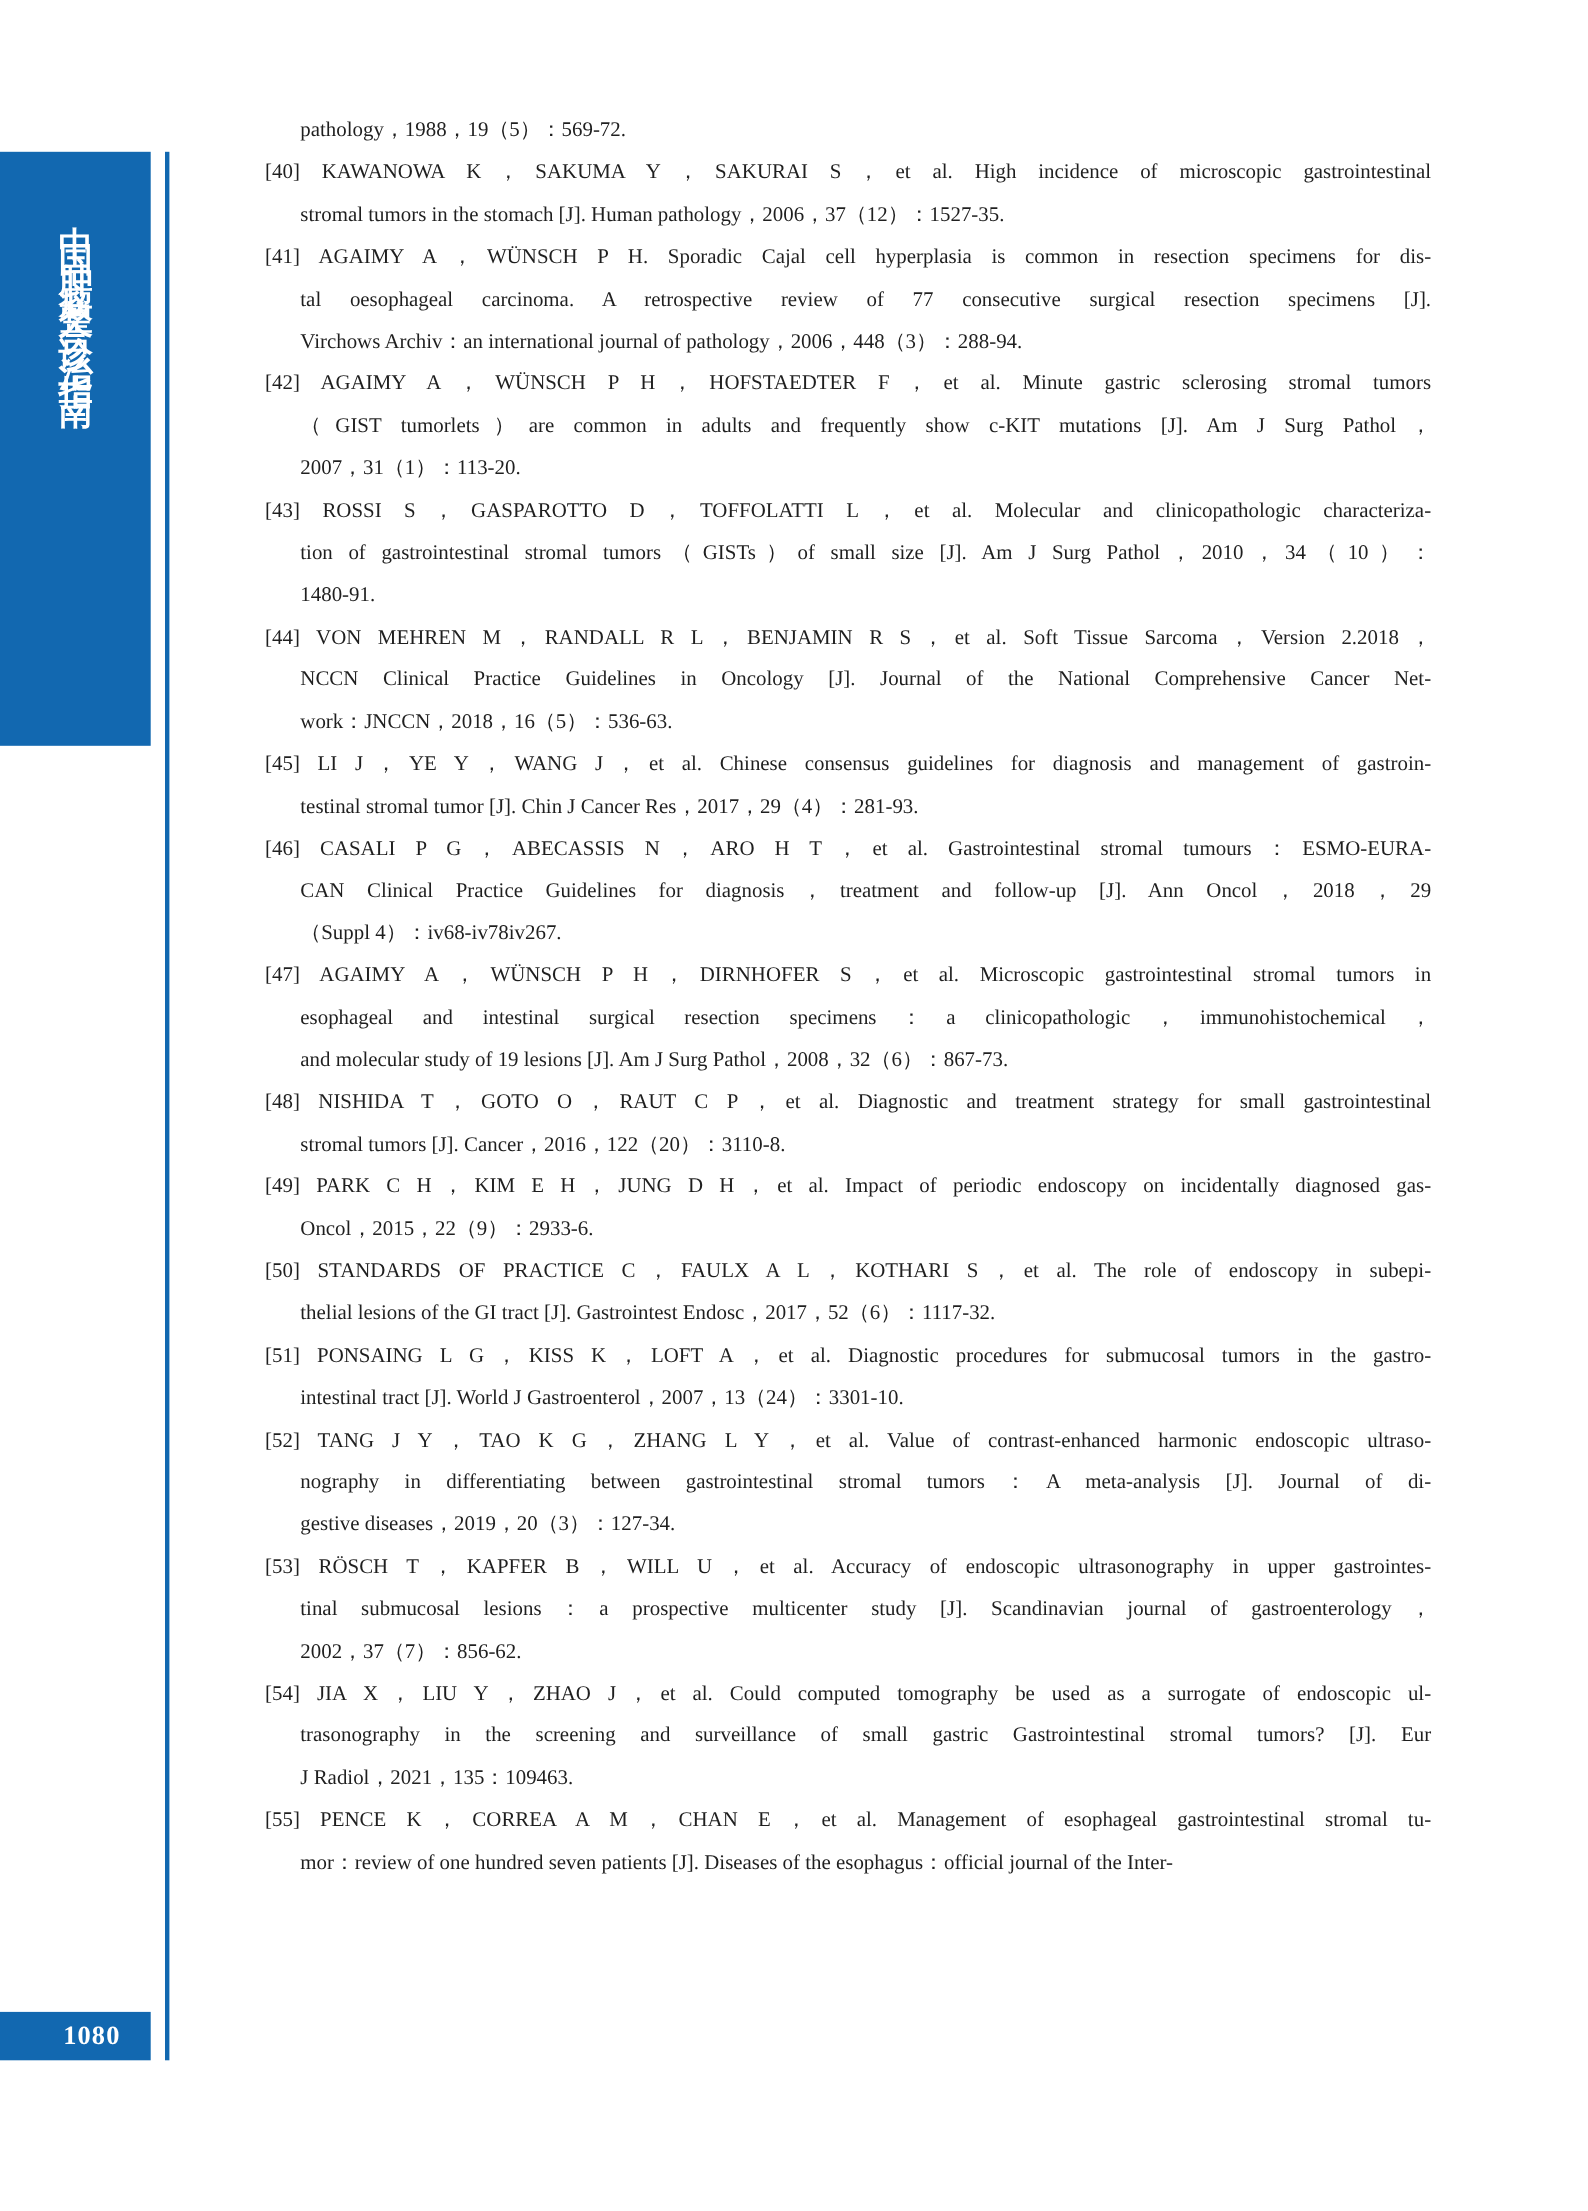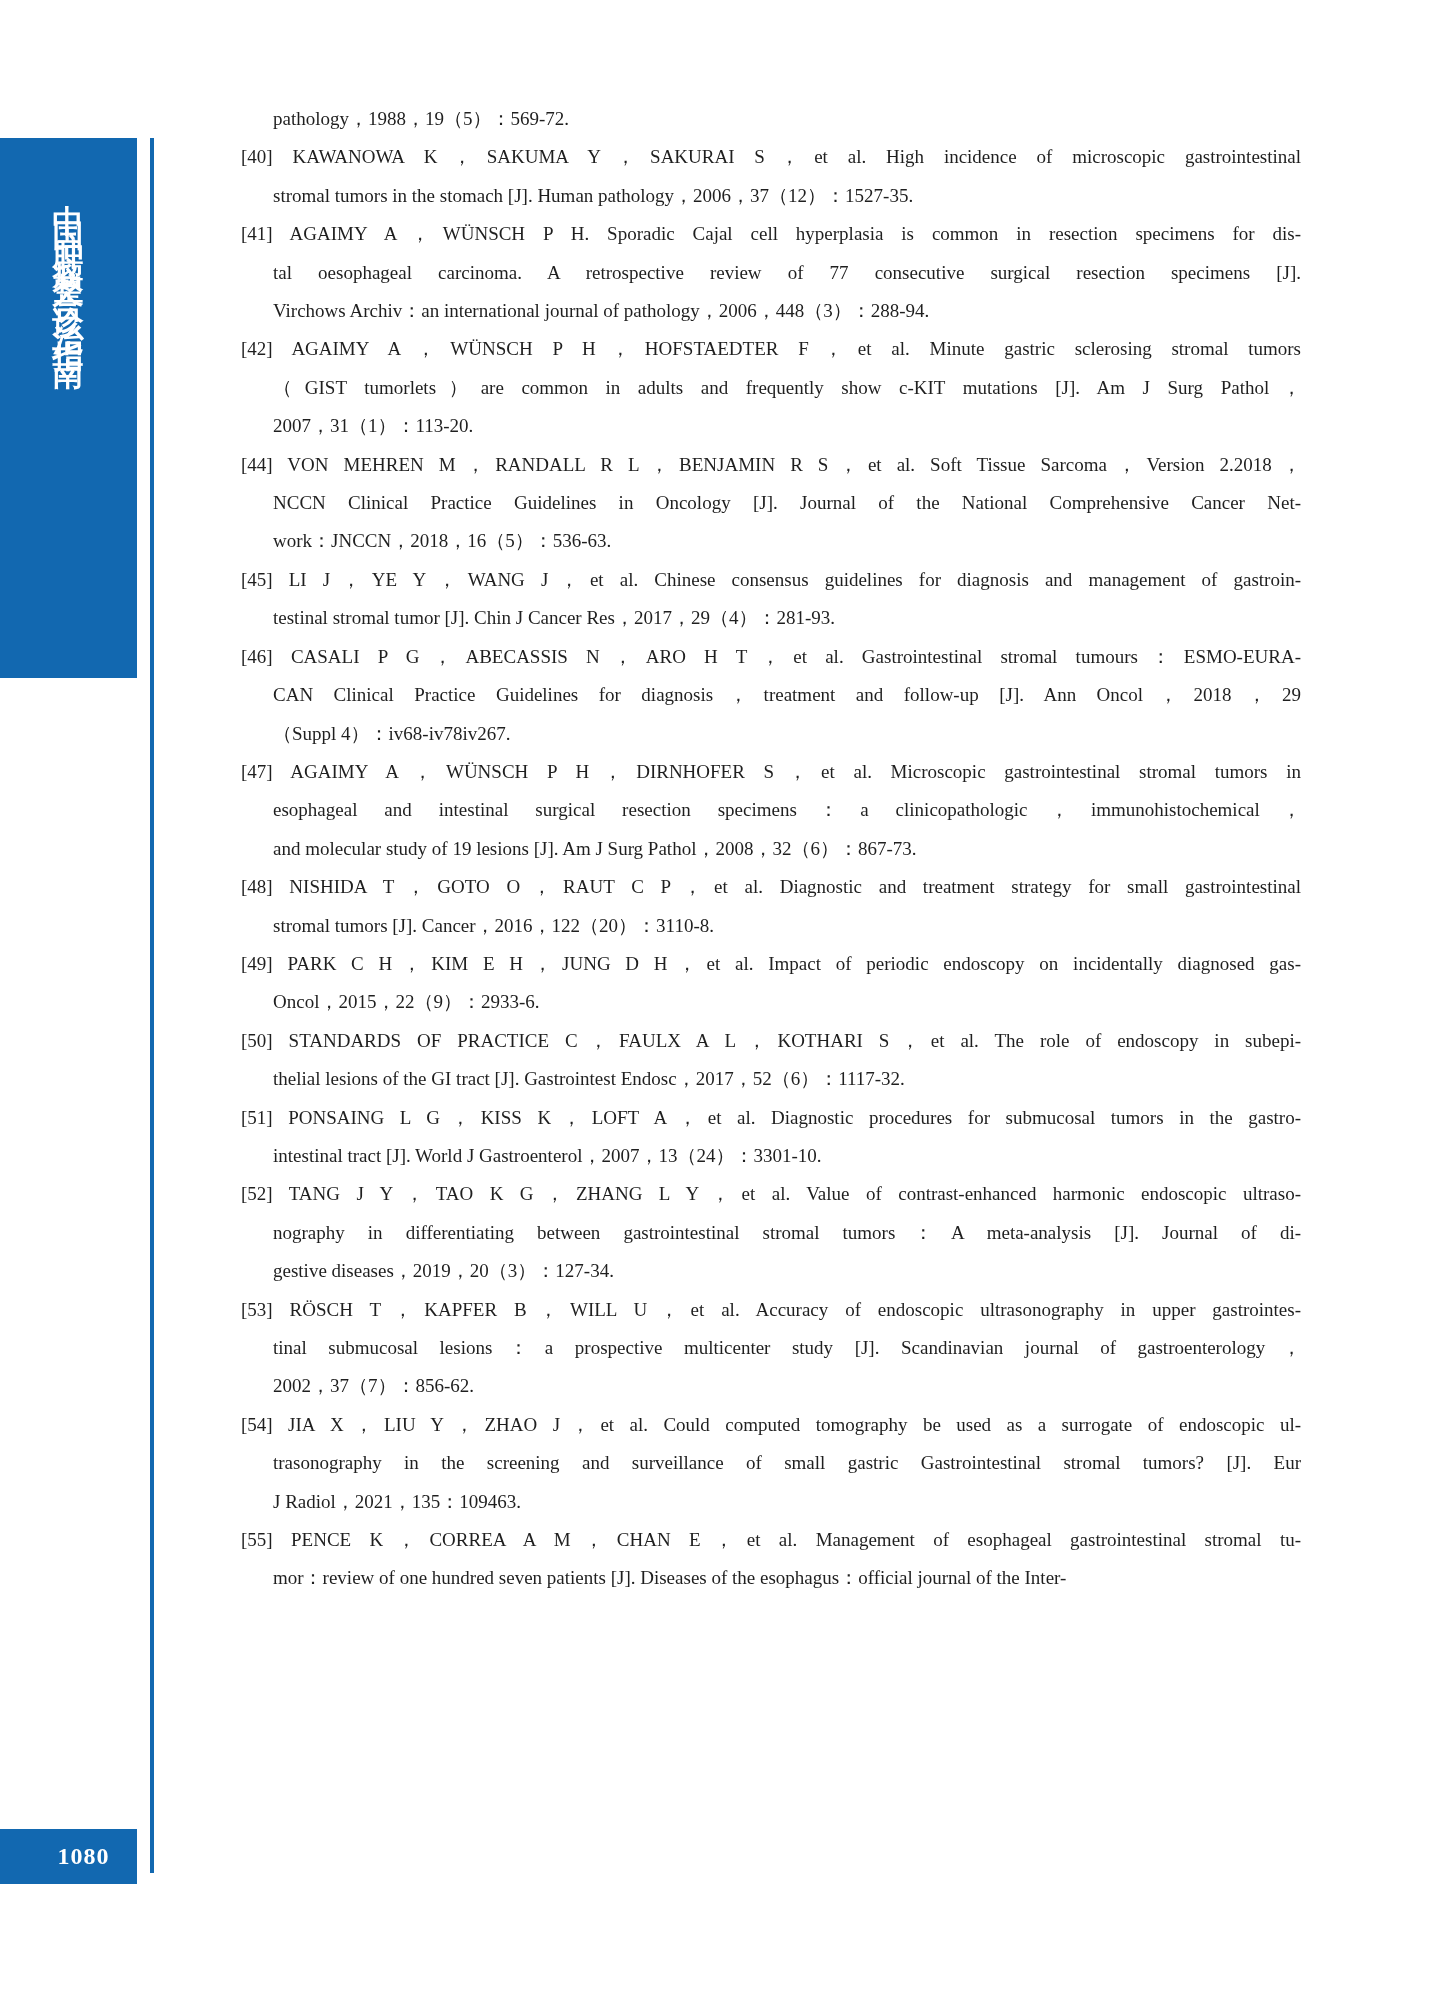--- a/index.html
+++ b/index.html
@@ -34,21 +34,21 @@
   }
   .divider-line {
     position: absolute;
     left: 150px; top: 138px;
     width: 4px; height: 1735px;
     background: #1268b0;
   }
   .pageno-box {
     position: absolute;
     left: 0; top: 1829px;
-    width: 137px; height: 55px;
+    width: 137px; height: 44px;
     background: #1268b0;
     color: #ffffff;
     display: flex;
     align-items: center;
     justify-content: center;
     padding-left: 30px;
     box-sizing: border-box;
     font-size: 24px;
     font-weight: bold;
     letter-spacing: 1px;
@@ -96,20 +96,25 @@
         <div class="line first">[41] AGAIMY A，WÜNSCH P H. Sporadic Cajal cell hyperplasia is common in resection specimens for dis-</div>
         <div class="line cont">tal oesophageal carcinoma. A retrospective review of 77 consecutive surgical resection specimens [J].</div>
         <div class="line cont last">Virchows Archiv：an international journal of pathology，2006，448（3）：288-94.</div>
       </div>
       <div class="ref-block">
         <div class="line first">[42] AGAIMY A，WÜNSCH P H，HOFSTAEDTER F，et al. Minute gastric sclerosing stromal tumors</div>
         <div class="line cont">（GIST tumorlets）are common in adults and frequently show c-KIT mutations [J]. Am J Surg Pathol，</div>
         <div class="line cont last">2007，31（1）：113-20.</div>
       </div>
       <div class="ref-block">
+        <div class="line first">[43] ROSSI S，GASPAROTTO D，TOFFOLATTI L，et al. Molecular and clinicopathologic characteriza-</div>
+        <div class="line cont">tion of gastrointestinal stromal tumors（GISTs）of small size [J]. Am J Surg Pathol，2010，34（10）：</div>
+        <div class="line cont last">1480-91.</div>
+      </div>
+      <div class="ref-block">
         <div class="line first">[44] VON MEHREN M，RANDALL R L，BENJAMIN R S，et al. Soft Tissue Sarcoma，Version 2.2018，</div>
         <div class="line cont">NCCN Clinical Practice Guidelines in Oncology [J]. Journal of the National Comprehensive Cancer Net-</div>
         <div class="line cont last">work：JNCCN，2018，16（5）：536-63.</div>
       </div>
       <div class="ref-block">
         <div class="line first">[45] LI J，YE Y，WANG J，et al. Chinese consensus guidelines for diagnosis and management of gastroin-</div>
         <div class="line cont last">testinal stromal tumor [J]. Chin J Cancer Res，2017，29（4）：281-93.</div>
       </div>
       <div class="ref-block">
         <div class="line first">[46] CASALI P G，ABECASSIS N，ARO H T，et al. Gastrointestinal stromal tumours：ESMO-EURA-</div>

